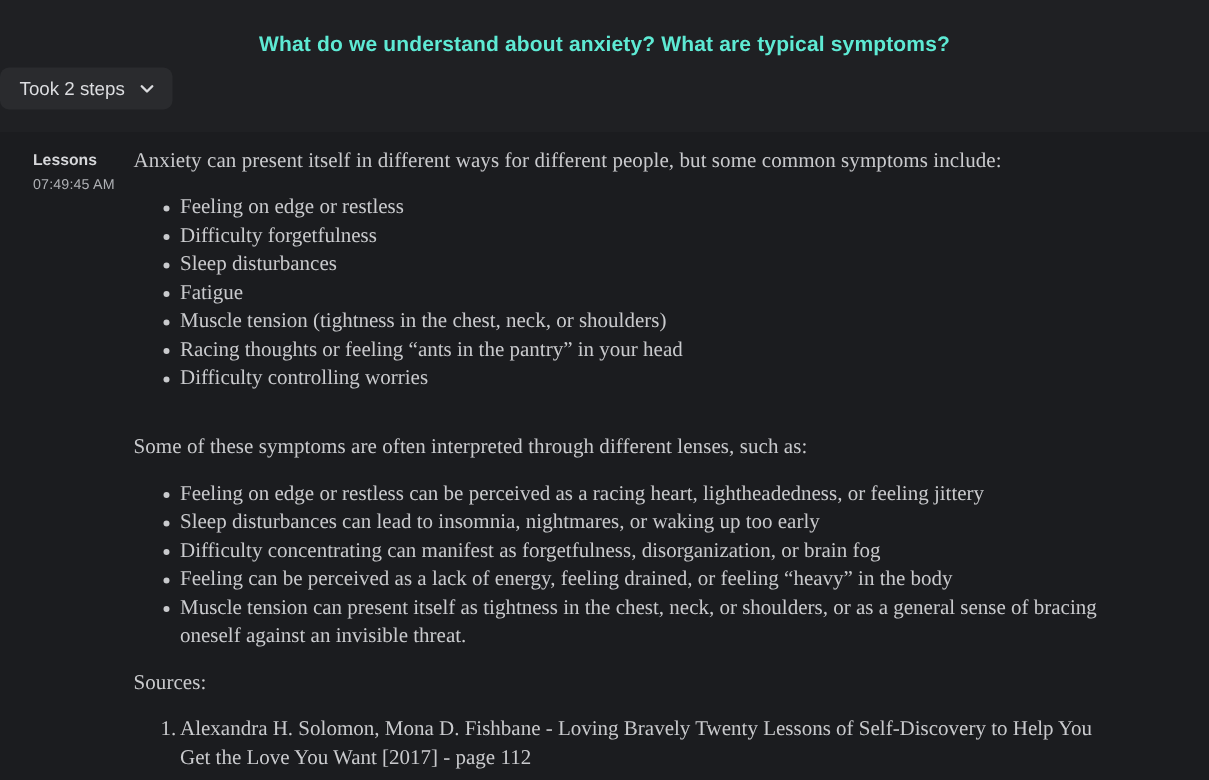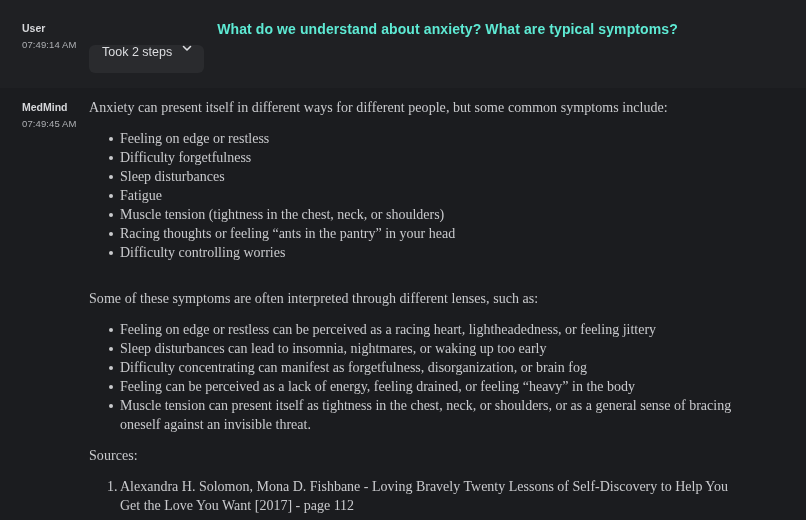--- a/index.html
+++ b/index.html
@@ -14,21 +14,21 @@
   .msg.assistant { background: #1b1c1f; height: 432px; }
   .meta { width: 89px; flex: 0 0 89px; padding-left: 22px; box-sizing: border-box; }
   .meta .name { font-size: 10.5px; font-weight: bold; color: #d6d7da; line-height: 13px; }
   .meta .time { font-size: 9.5px; color: #aeb0b4; line-height: 13px; margin-top: 3px; letter-spacing: 0.1px; }
   .user .meta { padding-top: 22px; }
   .assistant .meta { padding-top: 101px; position: absolute; top: -88px; left: 0; }
   .content { flex: 1; }
   .user .content { padding-top: 20px; }
   .question { font-size: 14px; font-weight: bold; color: #5eead4; line-height: 19px; letter-spacing: 0.1px; text-align: center; }
   .steps-btn {
-    display: inline-flex; align-items: flex-start; gap: 10px;
+    display: inline-flex; align-items: center; gap: 10px;
     margin-top: 6px; height: 28px; padding: 0 12px 0 13px;
     background: #2a2b2e; border-radius: 6px;
     font-size: 12.5px; color: #dcdde0; cursor: pointer; box-sizing: border-box;
   }
   .steps-btn svg { display: block; }
   .assistant .content { padding-top: 10px; padding-left: 89px; font-family: Liberation Serif, serif; }
   p { margin: 0; font-size: 14px; line-height: 19px; letter-spacing: 0.05px; }
   ul, ol { margin: 0; padding: 0; list-style: none; }
   ul li, ol li { position: relative; padding-left: 31px; font-size: 14px; line-height: 19px; }
   ul li::before {
@@ -41,40 +41,36 @@
   .list2 { margin-top: 12px; }
   .list2 li { padding-right: 50px; }
   .p3 { margin-top: 12px; }
   .list3 { margin-top: 12px; }
   .list3 li { padding-right: 60px; }
 </style>
 </head>
 <body>
 
 <div class="msg user">
-  <div class="meta">
-    <div class="name">User</div>
-    <div class="time">07:49:14 AM</div>
-  </div>
   <div class="content">
     <div class="question">What do we understand about anxiety? What are typical symptoms?</div>
     <div class="steps-btn">
       <span>Took 2 steps</span>
       <span>
         <svg width="10" height="7" viewBox="0 0 10 7">
             <path d="M1.5 1.5 L5 5 L8.5 1.5" fill="none" stroke="#dcdde0" stroke-width="1.6" stroke-linecap="round" stroke-linejoin="round"></path>
           </svg>
       </span>
     </div>
   </div>
 </div>
 
 <div class="msg assistant">
   <div class="meta" style="position:absolute; top:0; left:0; padding-top:13px;">
-    <div class="name">MedMind</div>
+    <div class="name">Lessons</div>
     <div class="time">07:49:45 AM</div>
   </div>
   <div class="content">
     <p>Anxiety can present itself in different ways for different people, but some common symptoms include:</p>
     <ul class="list1">
       <li>Feeling on edge or restless</li>
       <li>Difficulty forgetfulness</li>
       <li>Sleep disturbances</li>
       <li>Fatigue</li>
       <li>Muscle tension (tightness in the chest, neck, or shoulders)</li>

